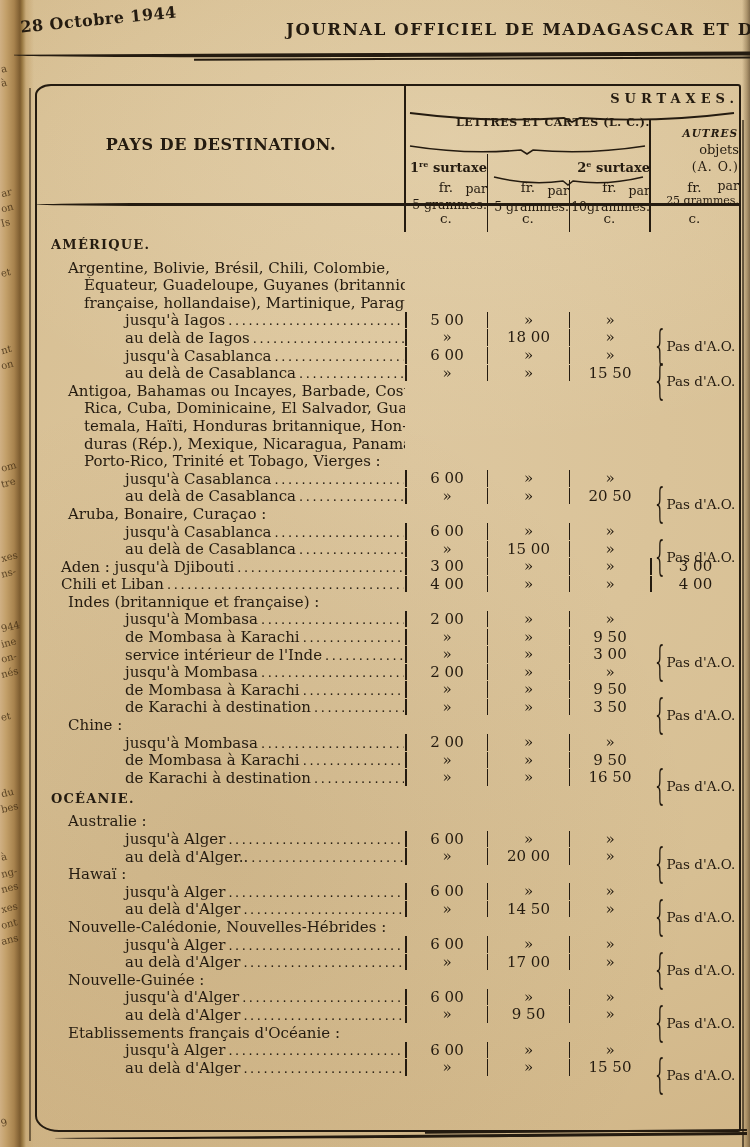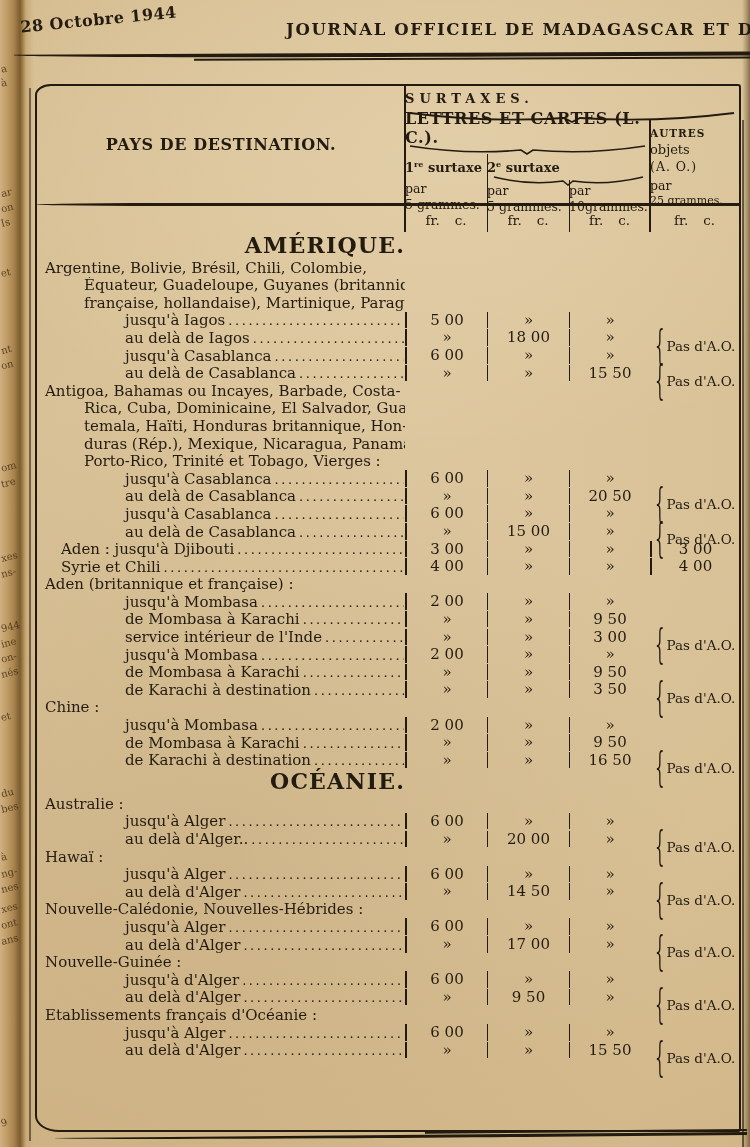--- a/index.html
+++ b/index.html
@@ -47,58 +47,58 @@
   #toprule .b{position:absolute;left:180px;top:10px;width:576px;height:1.5px;background:#241b10;}
 
   
   #table{
     position:absolute;left:35px;top:84px;width:702px;height:1044px;
     border:2.5px solid #241b10;border-radius:16px 3px 3px 24px / 11px 3px 3px 16px;
     box-sizing:content-box;
   }
   
   #thead{position:relative;height:146px;}
-  .hl{position:absolute;text-align:left;}
+  .hl{position:absolute;text-align:right;}
   #h-pays{left:0;top:0;width:368px;height:116px;display:flex;align-items:center;justify-content:center;
     font-size:16px;font-weight:bold;letter-spacing:.6px;}
   #h-surtaxes{left:368px;top:5px;width:334px;font-size:13px;font-weight:bold;letter-spacing:5px;}
-  #h-lettres{left:368px;top:23px;width:245px;font-size:16px;font-weight:bold;letter-spacing:.6px;}
+  #h-lettres{left:368px;top:30px;width:245px;font-size:11px;font-weight:bold;letter-spacing:.6px;}
   .brace{position:absolute;}
   #h-c1a{left:368px;top:73px;width:82px;font-size:13px;font-weight:bold;}
   #h-c1b{left:368px;top:95px;width:82px;font-size:12.5px;}
   #h-c1c{left:368px;top:111px;width:82px;font-size:12.5px;}
   #h-2e{left:450px;top:73px;width:163px;font-size:13px;font-weight:bold;}
   #h-c2a{left:450px;top:97px;width:82px;font-size:12.5px;}
   #h-c2b{left:450px;top:113px;width:82px;font-size:12.5px;}
   #h-c3a{left:532px;top:97px;width:81px;font-size:12.5px;}
   #h-c3b{left:532px;top:113px;width:81px;font-size:12.5px;}
-  #h-ao1{left:613px;top:41px;width:88px;font-size:10.5px;font-weight:bold;letter-spacing:1px;}
+  #h-ao1{left:613px;top:41px;width:88px;font-size:10.5px;font-weight:bold;letter-spacing:1px;font-style:italic;}
   #h-ao2{left:613px;top:56px;width:89px;font-size:13px;}
   #h-ao3{left:613px;top:73px;width:89px;font-size:12.5px;letter-spacing:1px;}
   #h-ao4{left:613px;top:92px;width:89px;font-size:12.5px;}
   #h-ao5{left:613px;top:108px;width:89px;font-size:11px;}
   sup{font-size:8px;}
   .vline{position:absolute;background:#241b10;}
   #v368{left:367px;top:0;bottom:0;width:2px;}
   #v450{left:449.5px;top:68px;bottom:0;width:1.3px;}
   #v532{left:531.5px;top:94px;bottom:0;width:1.3px;}
   #v613{left:612px;top:34px;bottom:0;width:2px;}
   #hrule{position:absolute;left:-2px;top:117px;width:706px;height:3.4px;background:#241b10;border-radius:50% 0 0 50%/100% 0 0 100%;}
-  .frc{position:absolute;top:122px;height:24px;display:flex;align-items:center;justify-content:center;gap:15px;font-size:13.5px;}
+  .frc{position:absolute;top:104px;height:24px;display:flex;align-items:center;justify-content:center;gap:15px;font-size:13.5px;flex-direction:column;}
   
   #tbody{position:absolute;left:0;top:146px;width:702px;bottom:0;overflow:hidden;font-size:15px;}
   .trow{display:flex;height:17.6px;align-items:flex-end;}
   .trow.title{height:26px;align-items:center;}
   .t-name{width:368px;box-sizing:border-box;display:flex;align-items:flex-end;white-space:nowrap;overflow:hidden;}
   .t-name .lbl{line-height:16px;}
-  .t-name.head0{padding-left:8px;}
+  .t-name.head0{padding-left:31px;}
   .t-name.head1{padding-left:47px;}
   .t-name.row{padding-left:88px;}
   .t-name.flush{padding-left:24px;}
-  .t-name.sec{display:block;text-align:right;font-weight:bold;font-size:22px;letter-spacing:1.2px;line-height:26px;}
+  .t-name.sec{display:block;text-align:left;font-weight:bold;font-size:13px;letter-spacing:1.2px;line-height:26px;margin-left:14px;}
   .dots{flex:1;overflow:hidden;white-space:nowrap;font-size:13px;letter-spacing:2.6px;line-height:15px;margin:0 1px 0 3px;}
   .t-c{box-sizing:border-box;text-align:center;line-height:16.5px;}
   .c1{width:82px;border-left:2px solid #241b10;}
   .c2{width:82px;border-left:1.3px solid #241b10;}
   .c3{width:81px;border-left:1.3px solid #241b10;}
   .ao{width:89px;border-left:2px solid #241b10;position:relative;text-align:center;}
   .ao-span{position:absolute;left:3px;top:0;display:flex;align-items:center;white-space:nowrap;}
   .ao-brace{font-size:15px;display:inline-block;margin-right:2px;font-weight:400;}
   .ao-text{font-size:13.5px;}
   
@@ -358,20 +358,29 @@
           <div class="t-name row">
             <span class="lbl">au delà de Casablanca</span>
             <span class="dots">......................................................................</span>
           </div>
           <div class="t-c c1">»</div>
           <div class="t-c c2">»</div>
           <div class="t-c c3">20 50</div>
           <div class="t-c ao"></div>
         </div>
         <div class="trow">
+          <div class="t-name head0">
+            <span class="lbl">Aruba, Bonaire, Curaçao :</span>
+          </div>
+          <div class="t-c c1"></div>
+          <div class="t-c c2"></div>
+          <div class="t-c c3"></div>
+          <div class="t-c ao"></div>
+        </div>
+        <div class="trow">
           <div class="t-name row">
             <span class="lbl">jusqu'à Casablanca</span>
             <span class="dots">......................................................................</span>
           </div>
           <div class="t-c c1">6 00</div>
           <div class="t-c c2">»</div>
           <div class="t-c c3">»</div>
           <div class="t-c ao">
             <div class="ao-span" style="height: 35.2px;">
               <span class="ao-brace" style="transform: scaleY(2.7);">{</span>
@@ -394,31 +403,31 @@
             <span class="lbl">Aden : jusqu'à Djibouti</span>
             <span class="dots">......................................................................</span>
           </div>
           <div class="t-c c1">3 00</div>
           <div class="t-c c2">»</div>
           <div class="t-c c3">»</div>
           <div class="t-c ao">3 00</div>
         </div>
         <div class="trow">
           <div class="t-name flush">
-            <span class="lbl">Syrie et Chili </span>
+            <span class="lbl">Chili et Liban </span>
             <span class="dots">......................................................................</span>
           </div>
           <div class="t-c c1">4 00</div>
           <div class="t-c c2">»</div>
           <div class="t-c c3">»</div>
           <div class="t-c ao">4 00</div>
         </div>
         <div class="trow">
           <div class="t-name head0">
-            <span class="lbl">Aden (britannique et française) :</span>
+            <span class="lbl">Indes (britannique et française) :</span>
           </div>
           <div class="t-c c1"></div>
           <div class="t-c c2"></div>
           <div class="t-c c3"></div>
           <div class="t-c ao"></div>
         </div>
         <div class="trow">
           <div class="t-name row">
             <span class="lbl">jusqu'à Mombasa</span>
             <span class="dots">......................................................................</span>

